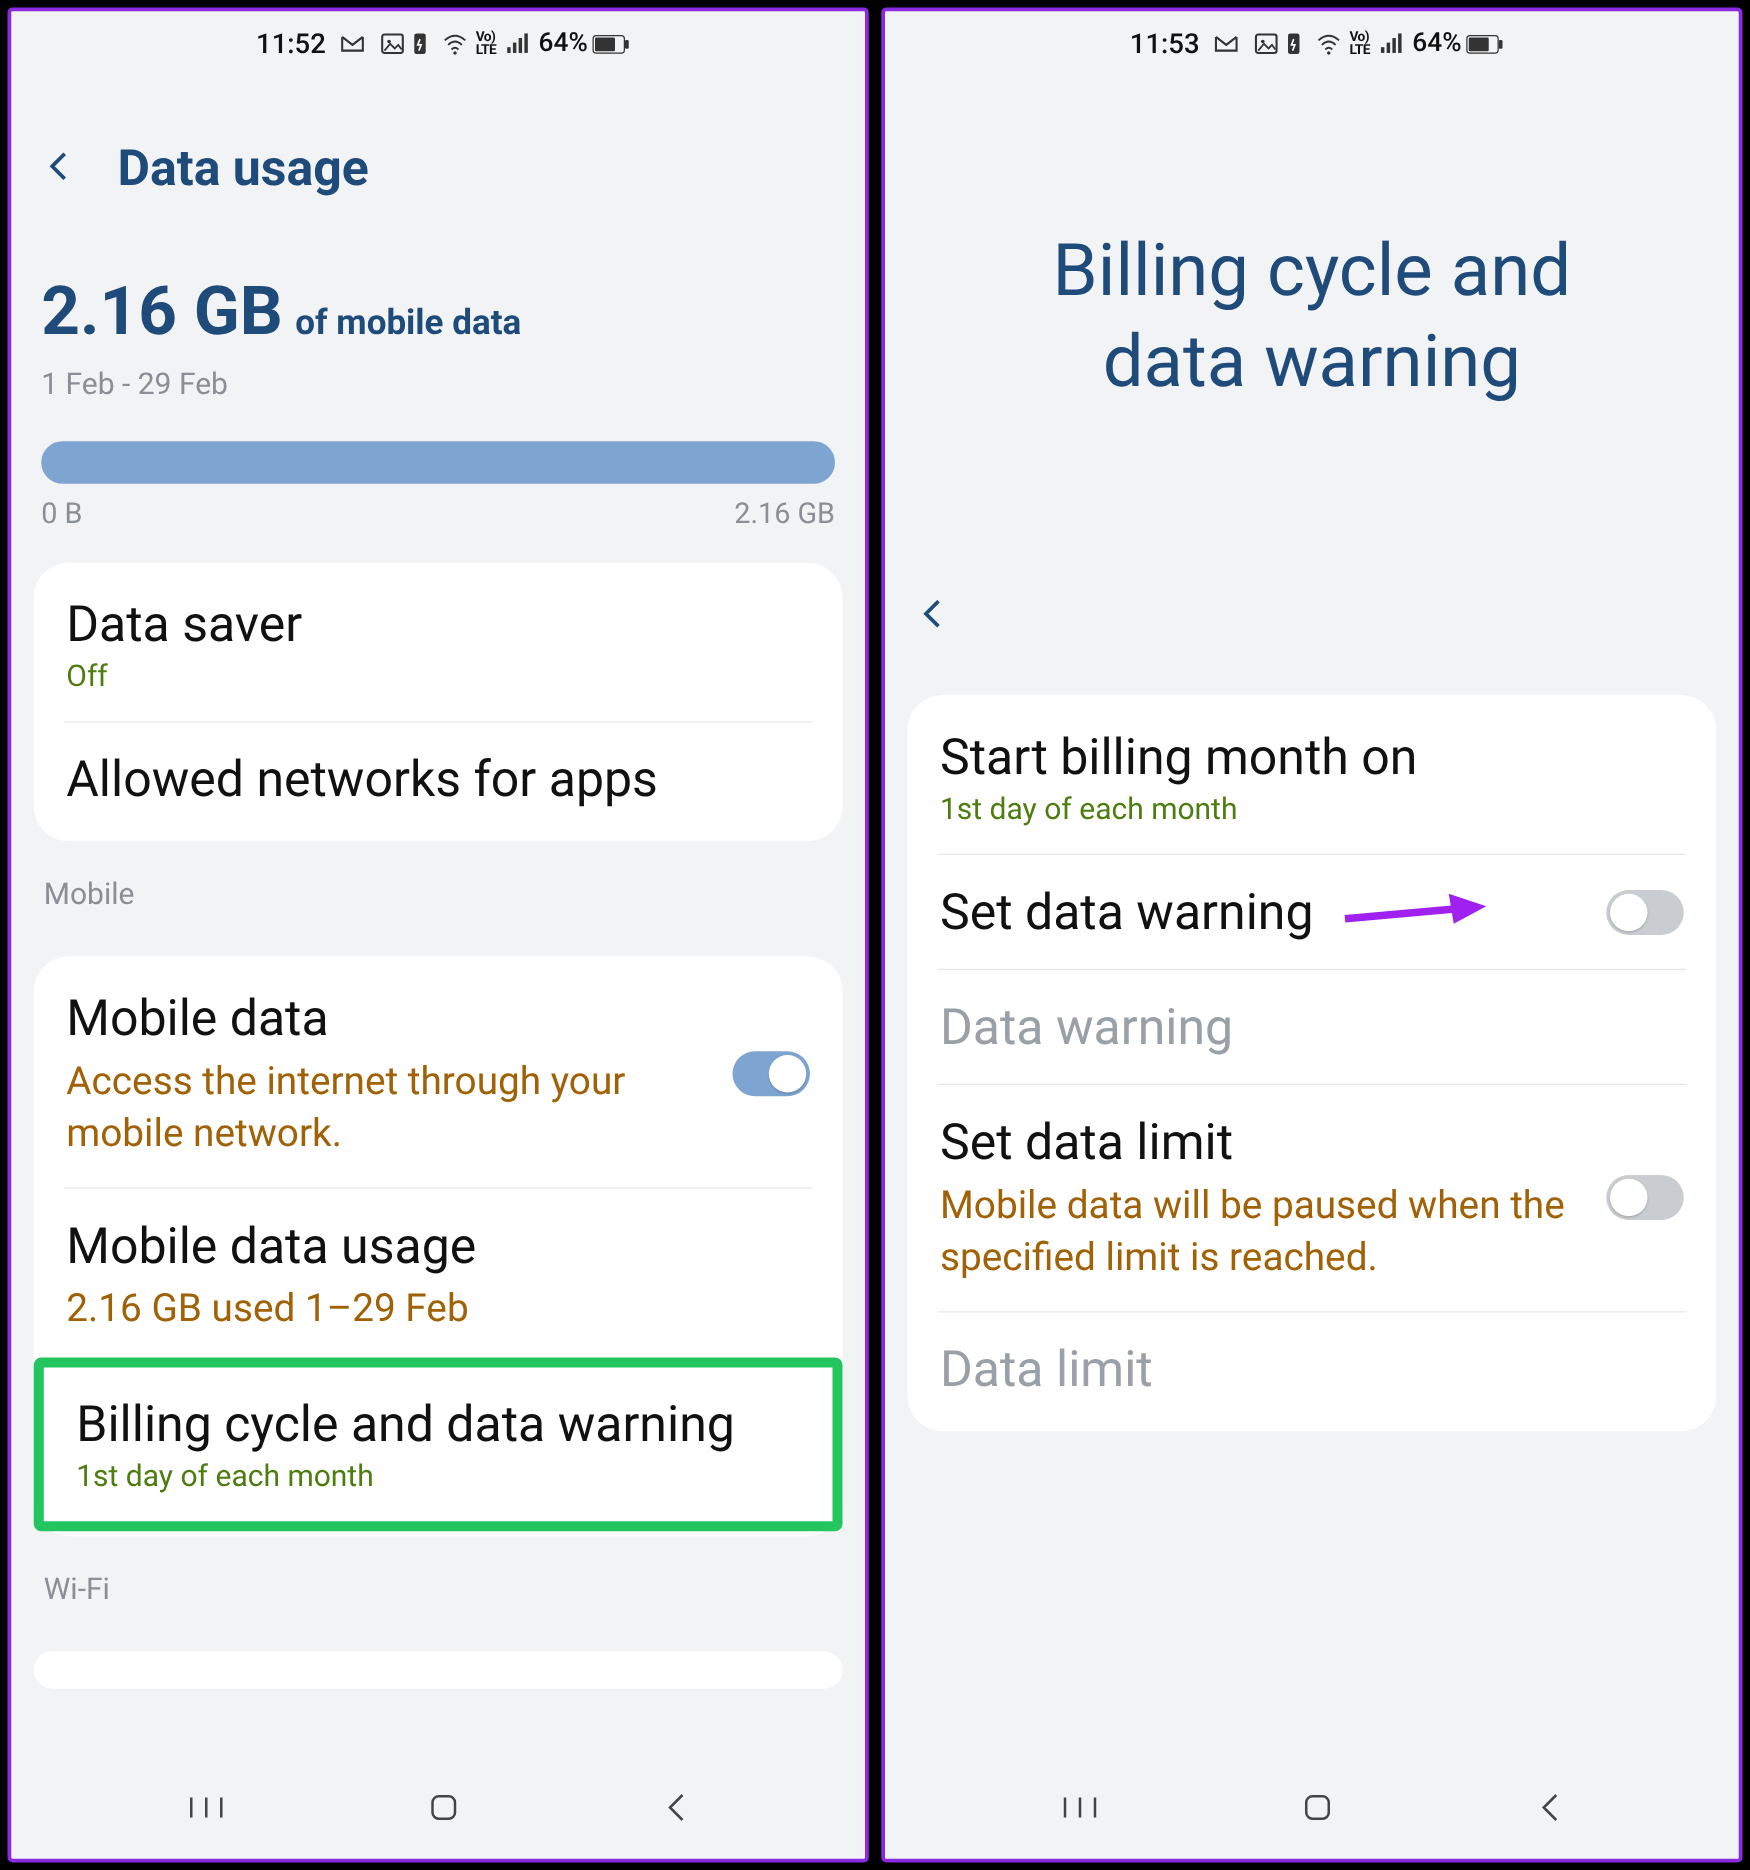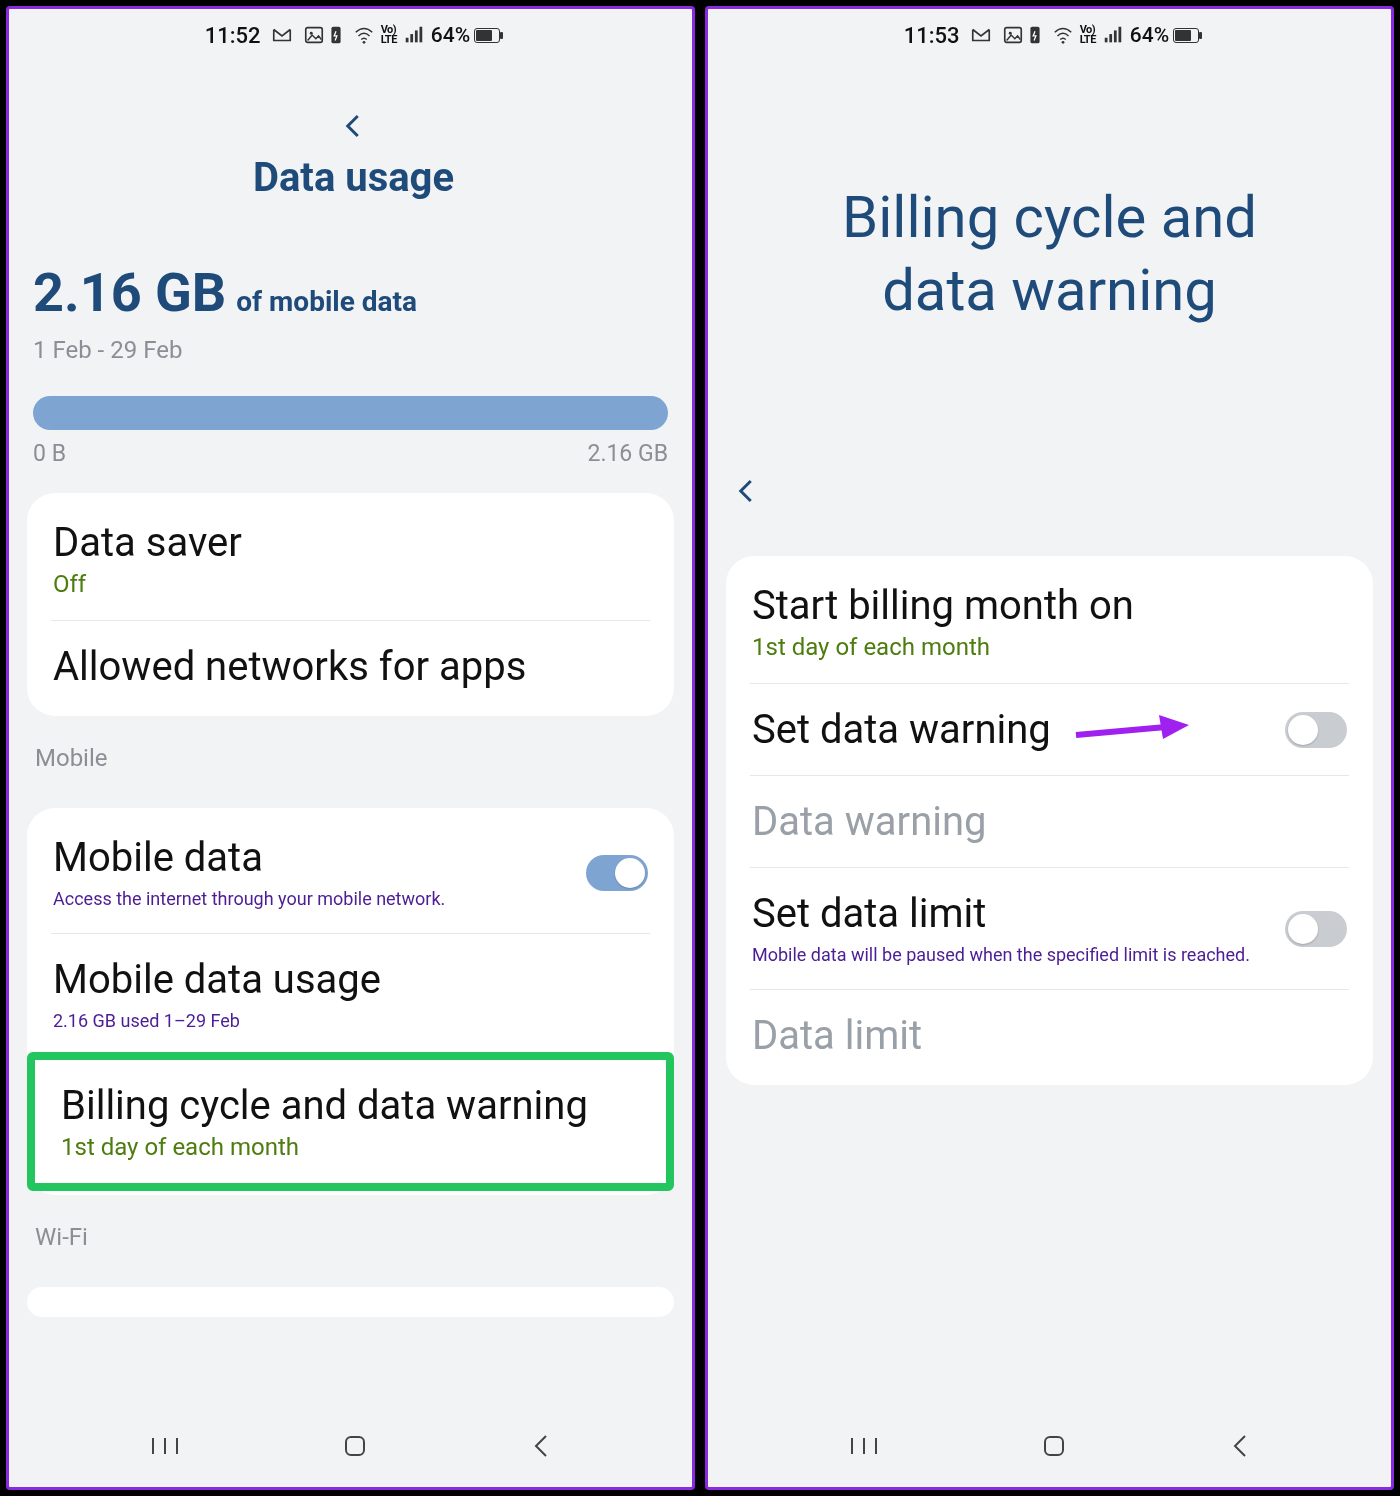--- a/index.html
+++ b/index.html
@@ -34,34 +34,34 @@
   }
   .sb-left { display: flex; align-items: center; gap: 10px; }
   .sb-right { display: flex; align-items: center; gap: 6px; font-size: 21px; }
   .sb-icon { width: 22px; height: 22px; display:inline-flex; align-items:center; justify-content:center;}
   .sb-batt { display:flex; align-items:center; gap:4px;}
   .batt-shell { width:26px; height:15px; border:1.5px solid #333; border-radius:3px; position:relative;}
   .batt-shell::after { content:""; position:absolute; right:-4px; top:3px; width:3px; height:7px; background:#333; border-radius:1px;}
   .batt-fill { position:absolute; left:1px; top:1px; bottom:1px; width:64%; background:#333; border-radius:1px;}
   .volte { font-size:11px; font-weight:700; line-height:0.9; letter-spacing:-0.5px;}
   .content { flex:1; overflow:hidden; padding: 0 18px; display:flex; flex-direction:column; }
-  .app-header { display:flex; align-items:center; gap:9px; padding: 50px 0 28px 6px; flex-direction: column;}
+  .app-header { display:flex; align-items:center; gap:31px; padding: 50px 0 28px 6px;}
   .back-chevron svg { width:30px; height:30px; stroke:#1f4b7a; stroke-width:2.4; fill:none; }
   .page-title { color:#1f4b7a; font-size:40px; font-weight:700;}
   .usage-block { padding: 32px 6px 0 6px;}
   .usage-amount { color:#1f4b7a; font-size:54px; font-weight:700; display:inline;}
   .usage-suffix { color:#1f4b7a; font-size:28px; font-weight:700; margin-left:6px;}
   .usage-period { color:#8a8f96; font-size:24px; margin-top:12px;}
   .bar-track { height:34px; background:#7ea5d1; border-radius:18px; margin-top:32px;}
   .bar-labels { display:flex; justify-content:space-between; color:#8a8f96; font-size:23px; margin-top:10px;}
   .card { background:#fff; border-radius:28px; margin-top:26px; padding: 4px 0;}
   .row { padding: 22px 26px; position:relative;}
   .row-title { font-size:40px; color:#111; font-weight:400;}
   .row-sub-blue { color:#4d7c0f; font-size:24px; margin-top:4px;}
-  .row-sub-gray { color:#4c1d95; font-size:18px; margin-top:6px; line-height:1.35;}
+  .row-sub-gray { color:#a16207; font-size:31px; margin-top:6px; line-height:1.35;}
   .row-disabled .row-title { color:#9aa0a7; }
   .divider { height:1px; background:#e6e7ea; margin:0 24px;}
   .section-label { color:#8a8f96; font-size:24px; padding: 28px 8px 10px 8px;}
   .row-with-toggle { display:flex; align-items:center; justify-content:space-between; gap:12px;}
   .row-body { flex:1; padding-right:8px;}
   .toggle {
     width:62px; height:36px; border-radius:20px; position:relative; flex-shrink:0;
   }
   .toggle.on { background:#7ea5d1;}
   .toggle.off { background:#c9cdd2;}

